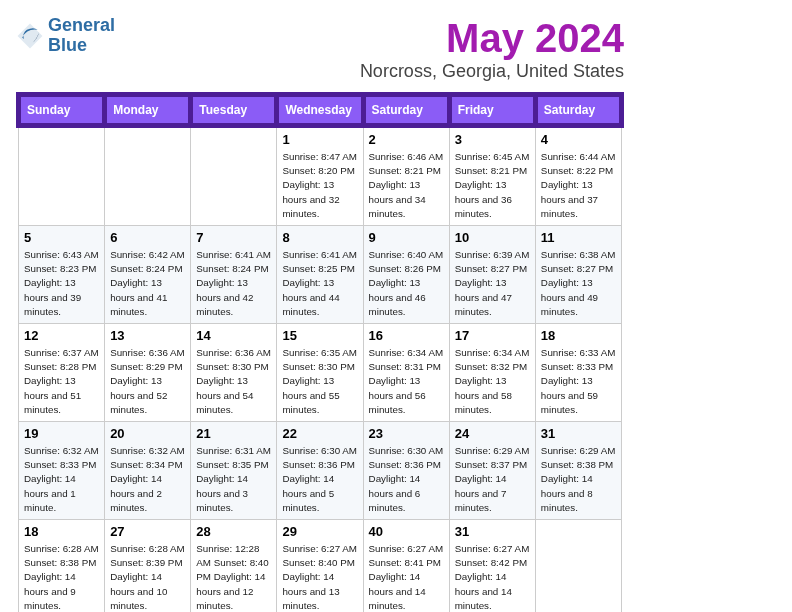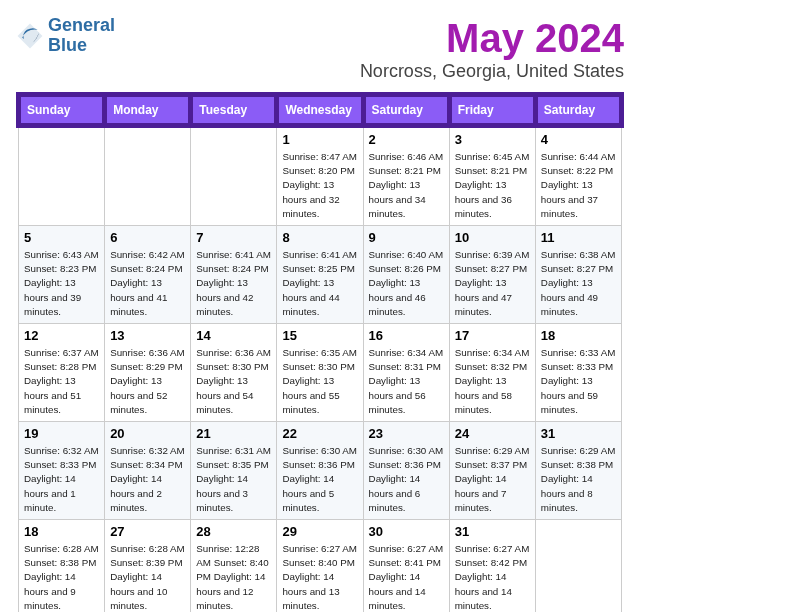--- a/index.html
+++ b/index.html
@@ -305,21 +305,21 @@
 Sunset: 8:40 PM
 Daylight: 14 hours and 12 minutes.</div>
           </td>
           <td>
             <div class="day-number">29</div>
             <div class="day-info">Sunrise: 6:27 AM
 Sunset: 8:40 PM
 Daylight: 14 hours and 13 minutes.</div>
           </td>
           <td>
-            <div class="day-number">30</div>
+            <div class="day-number">40</div>
             <div class="day-info">Sunrise: 6:27 AM
 Sunset: 8:41 PM
 Daylight: 14 hours and 14 minutes.</div>
           </td>
           <td>
             <div class="day-number">31</div>
             <div class="day-info">Sunrise: 6:27 AM
 Sunset: 8:42 PM
 Daylight: 14 hours and 14 minutes.</div>
           </td>

